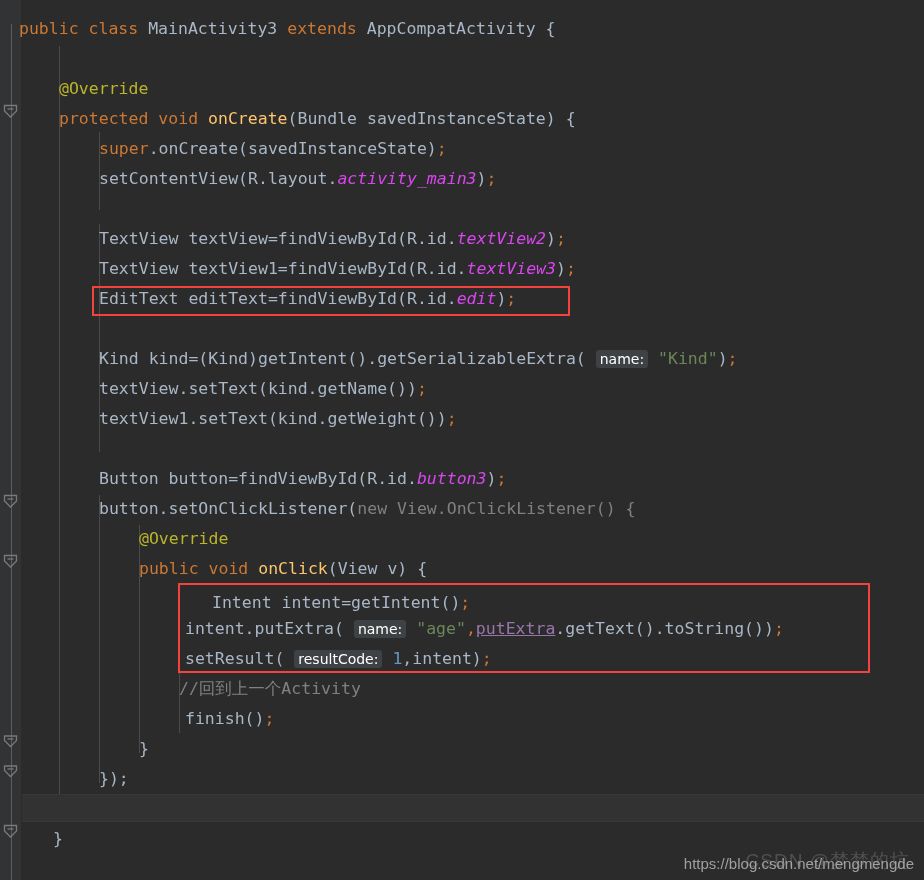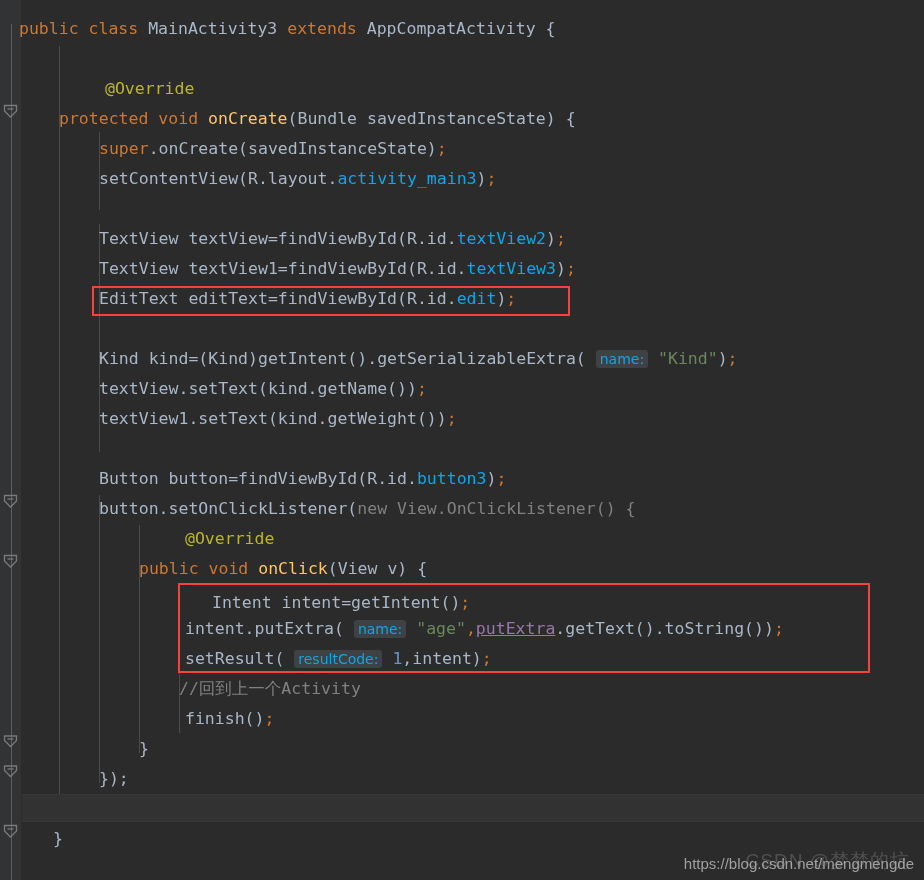--- a/index.html
+++ b/index.html
@@ -81,33 +81,33 @@
     white-space: pre;
     font-size: 16.5px;
     letter-spacing: 0px;
     color: #a9b7c6;
   }
 
   
   .kw   { color: #cc7832; }
   .plain{ color: #a9b7c6; text-align: center; }
   .str  { color: #6a8759; }
-  .fld  { color: #0ea5e9; }
+  .fld  { color: #d946ef; font-style: italic; }
   .lvar-u { color: #9876aa; text-decoration: underline; }
   .mth  { color: #ffc66d; }
-  .ann  { color: #bbb529; margin-left: 46px; }
+  .ann  { color: #bbb529; }
   .cmt  { color: #808080; }
   .num  { color: #6897bb; }
   .semi { color: #cc7832; }
   .dim  { color: #808080; }
 
   
   .hint {
     background: #3f4244;
-    color: #0ea5e9;
+    color: #ffffff;
     border-radius: 3px;
     padding: 1px 4px 1px 4px;
     font-size: 14px;
     font-family: "DejaVu Sans", "Liberation Sans", sans-serif;
   }
 
   
   .redbox {
     position: absolute;
     border: 2px solid #f4433c;

